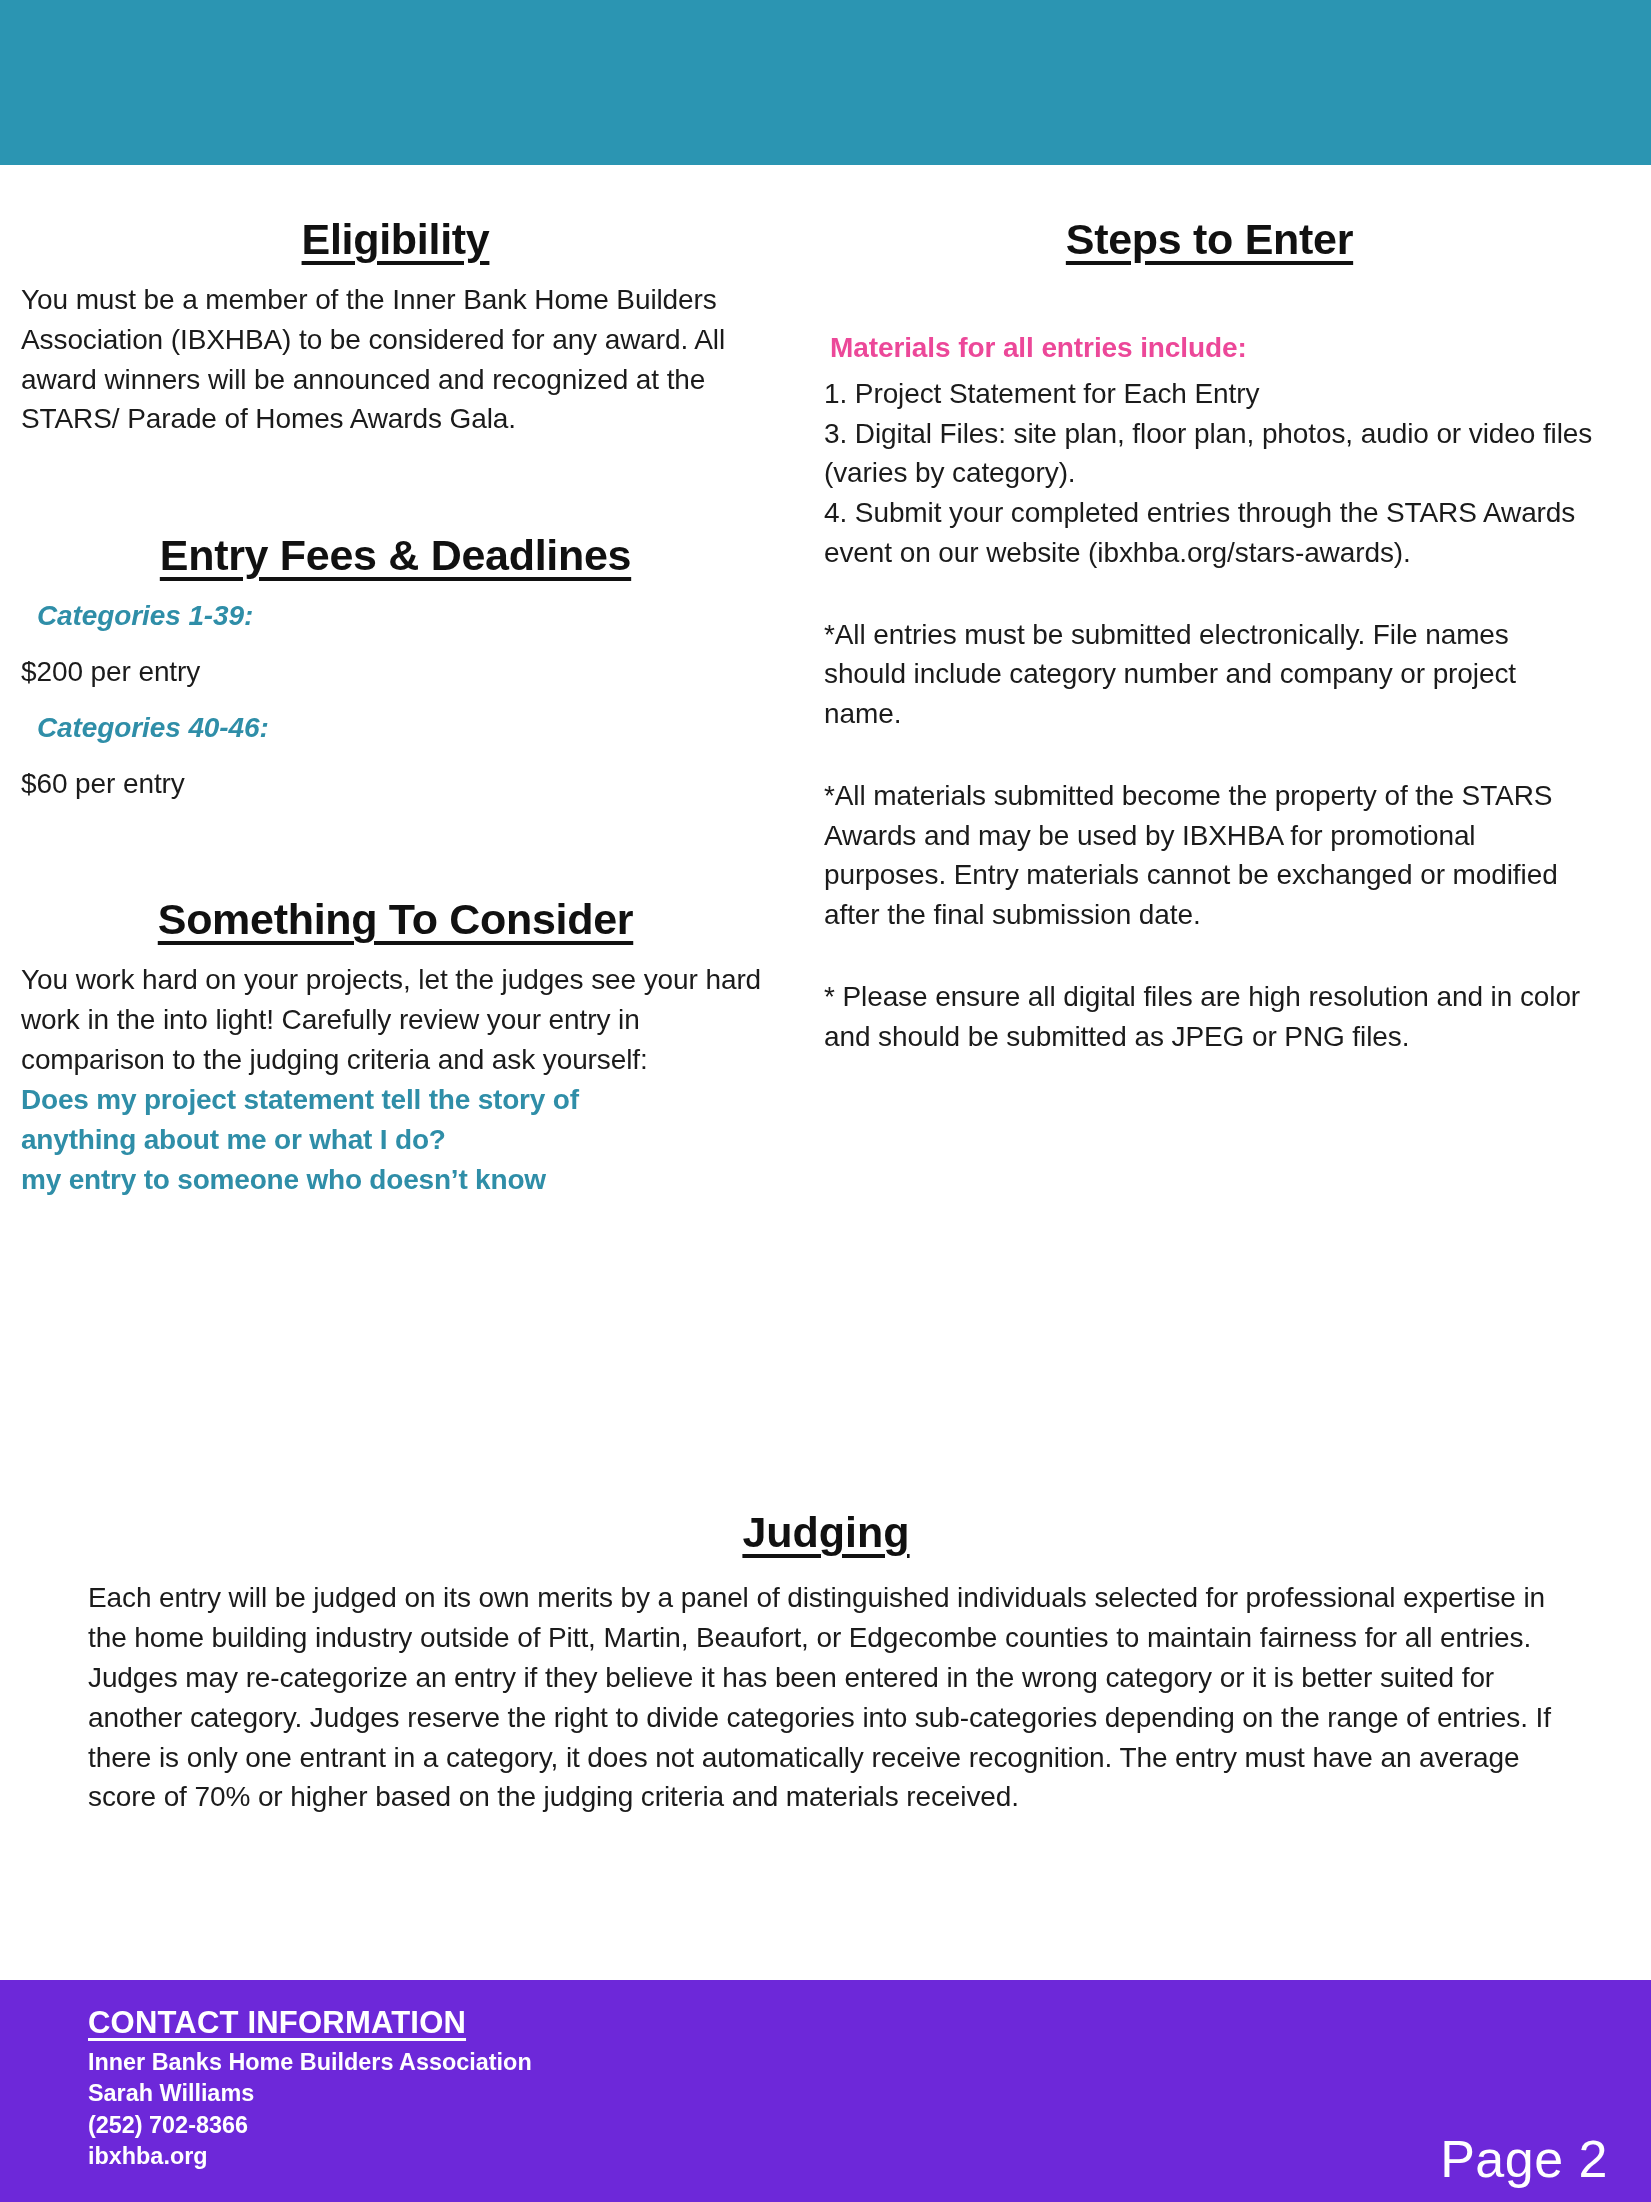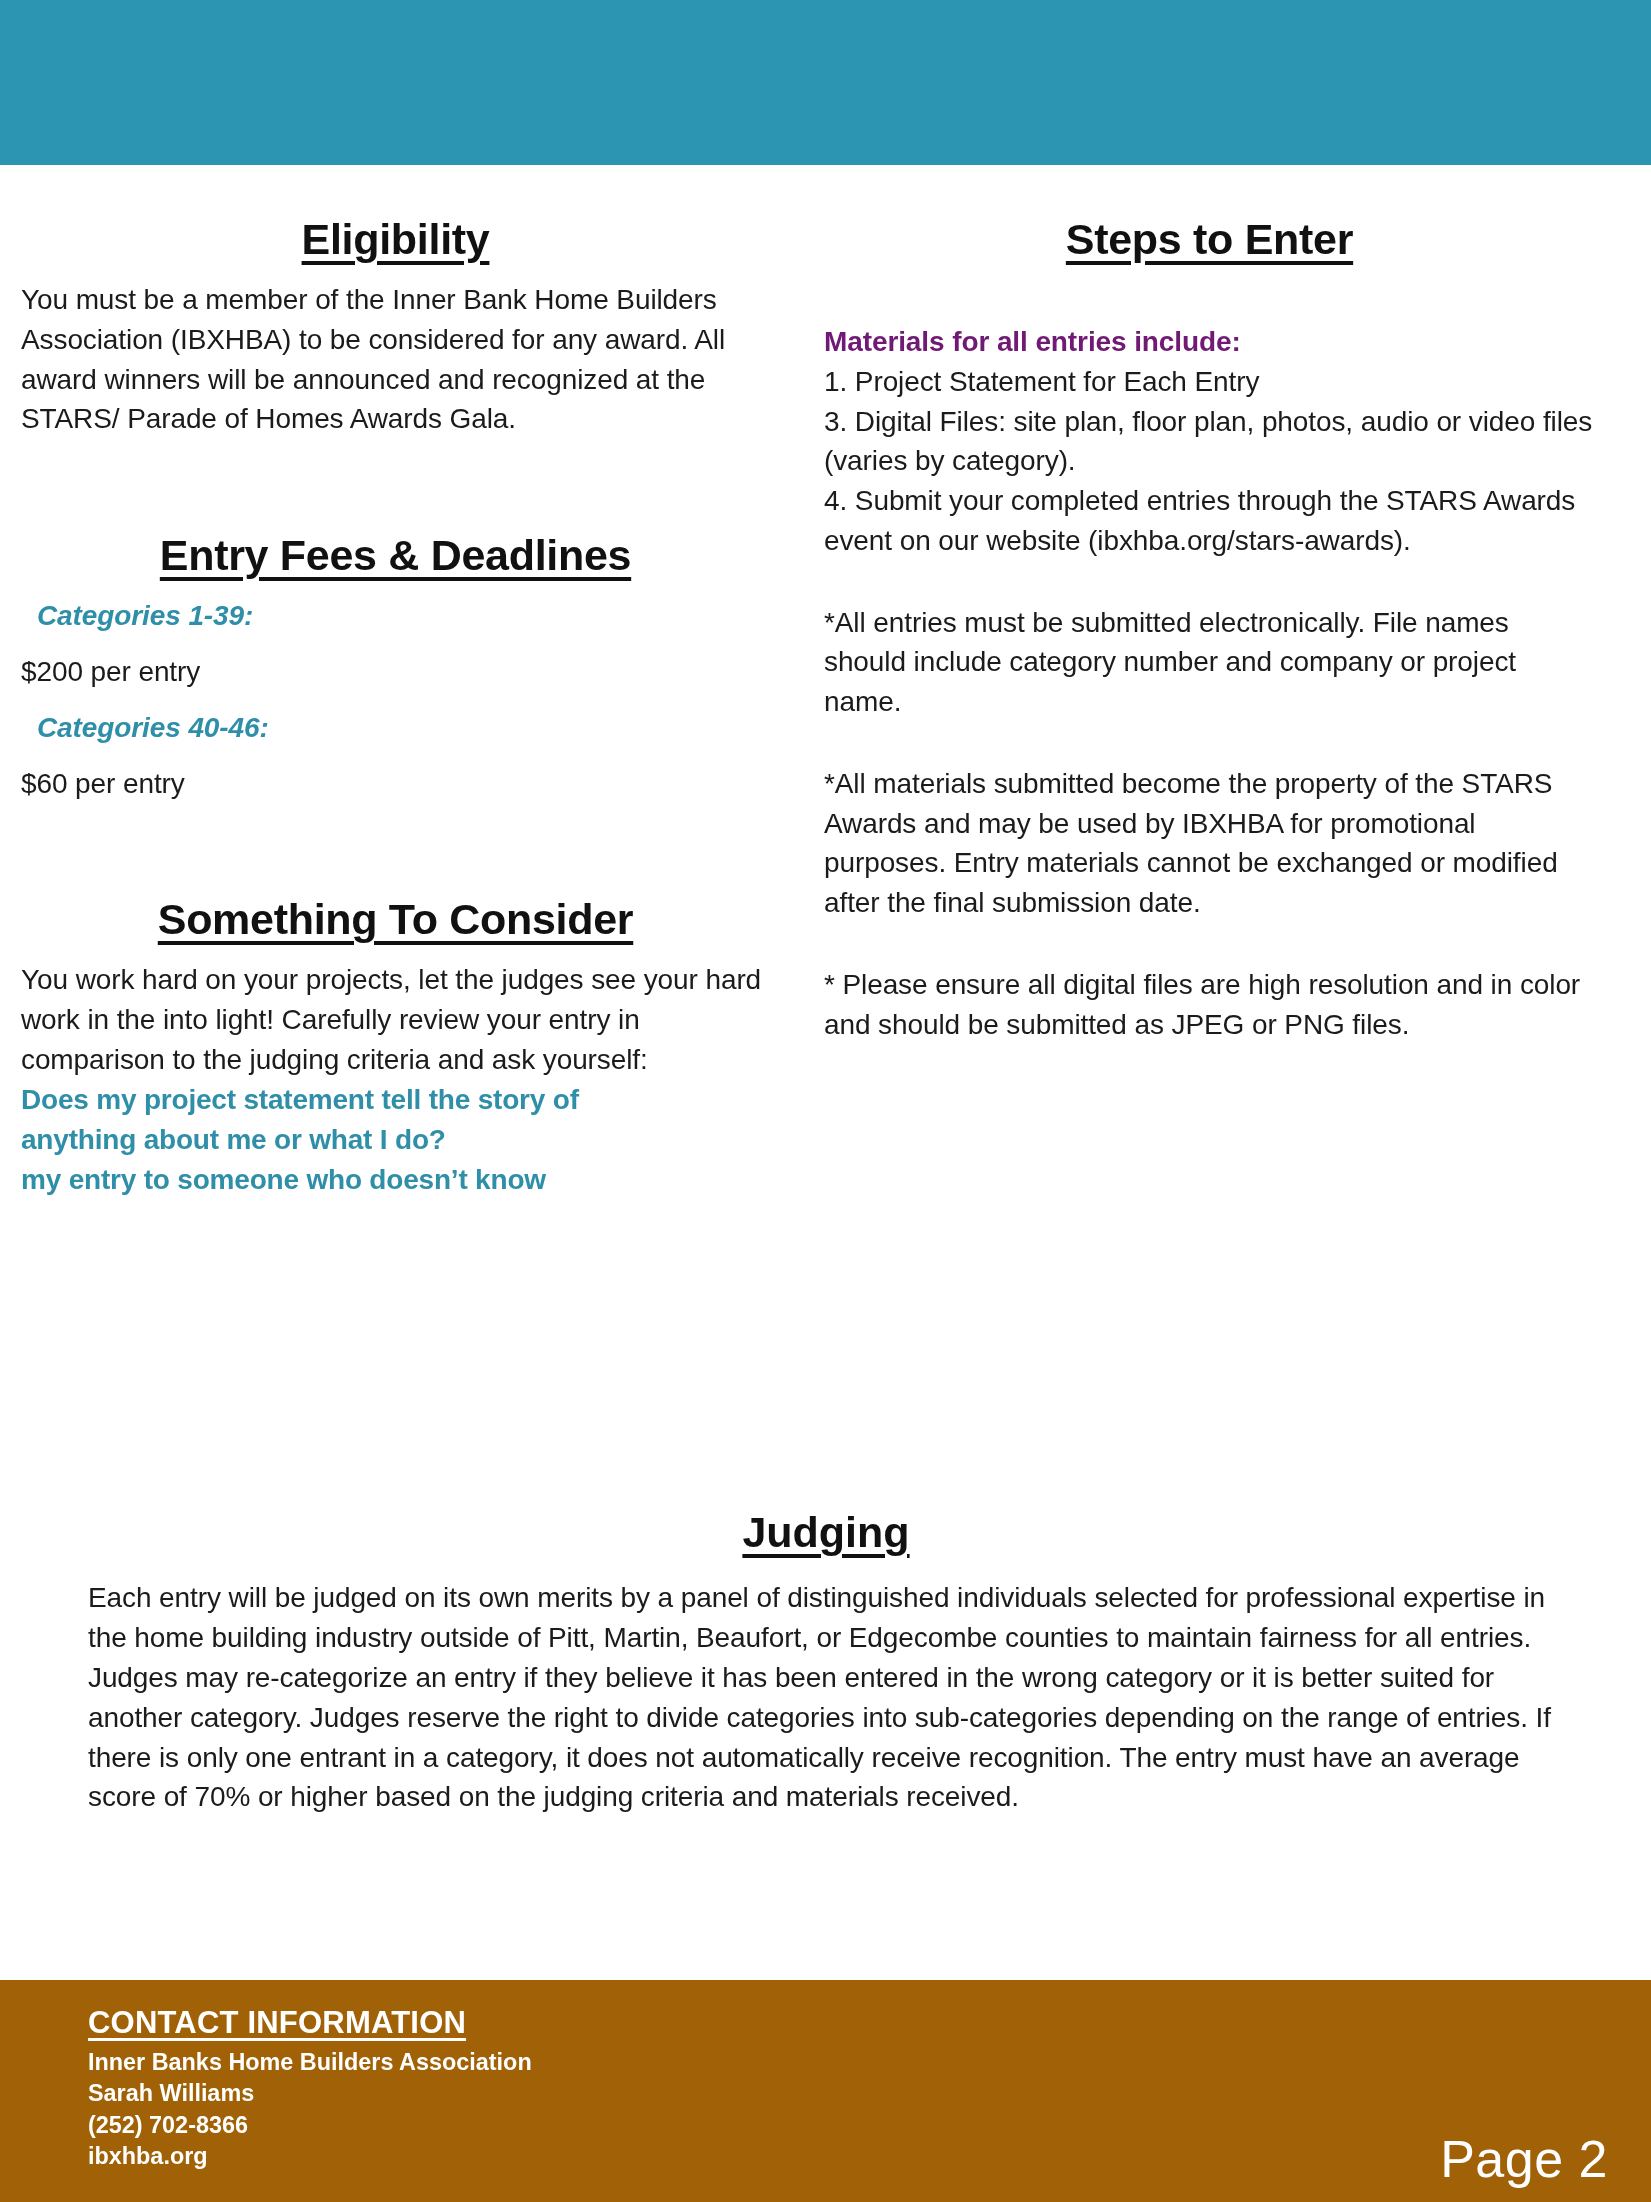--- a/index.html
+++ b/index.html
@@ -105,23 +105,23 @@
     font-weight: bold;
     color: #2f8ea8;
     line-height: 1.44;
     margin: 0;
     letter-spacing: -0.2px;
   }
 
   .accent-head {
     font-size: 28px;
     font-weight: bold;
-    color: #701a75;
-    line-height: 1.42;
-    margin: 0;
+    color: #ec4899;
+    line-height: 1.42;
+    margin: 6px;
     letter-spacing: -0.1px;
   }
 
   ol.materials-list {
     margin: 0;
     padding: 0;
     list-style: none;
   }
   ol.materials-list li {
     font-size: 28px;
@@ -157,21 +157,21 @@
     letter-spacing: -0.1px;
   }
 
   
   .footer {
     position: absolute;
     left: 0;
     bottom: 0;
     width: 1652px;
     height: 222px;
-    background: #a16207;
+    background: #6d28d9;
   }
   .footer-contact {
     position: absolute;
     left: 88px;
     top: 25px;
     color: #ffffff;
   }
   .footer-heading {
     font-size: 31px;
     font-weight: bold;

